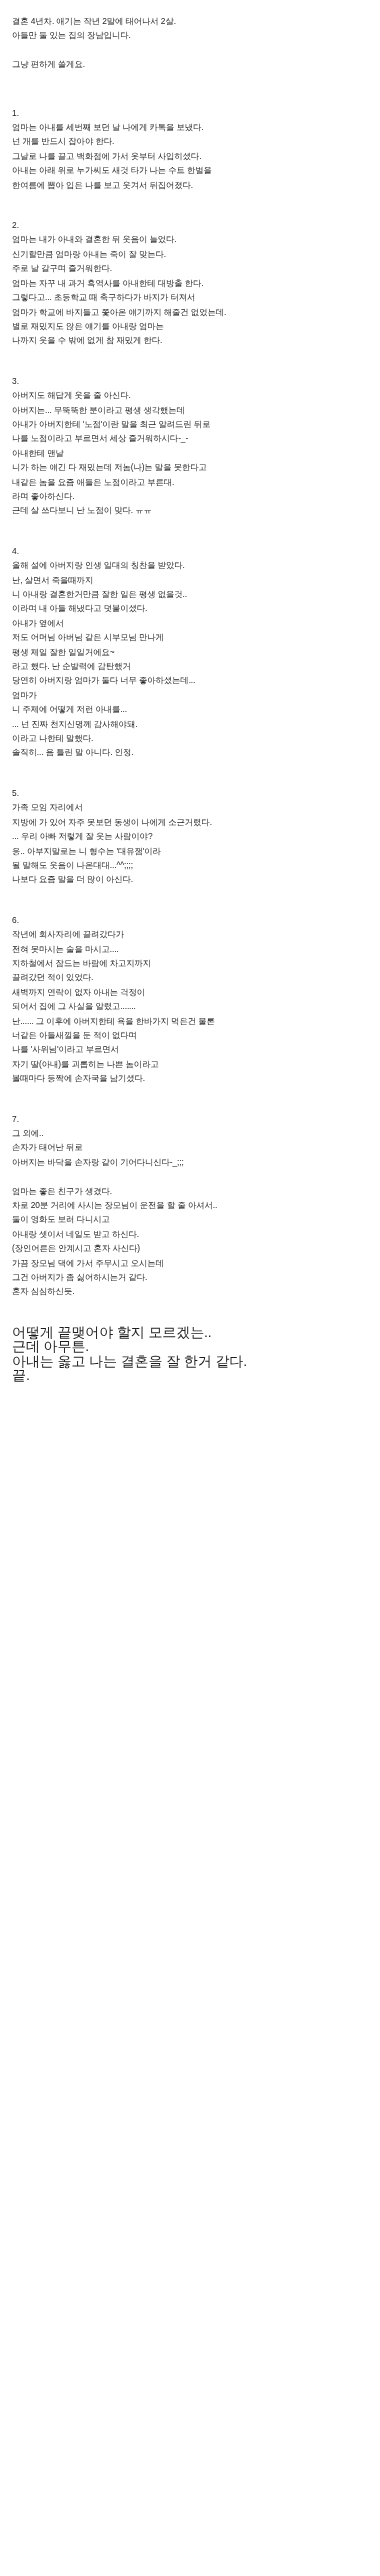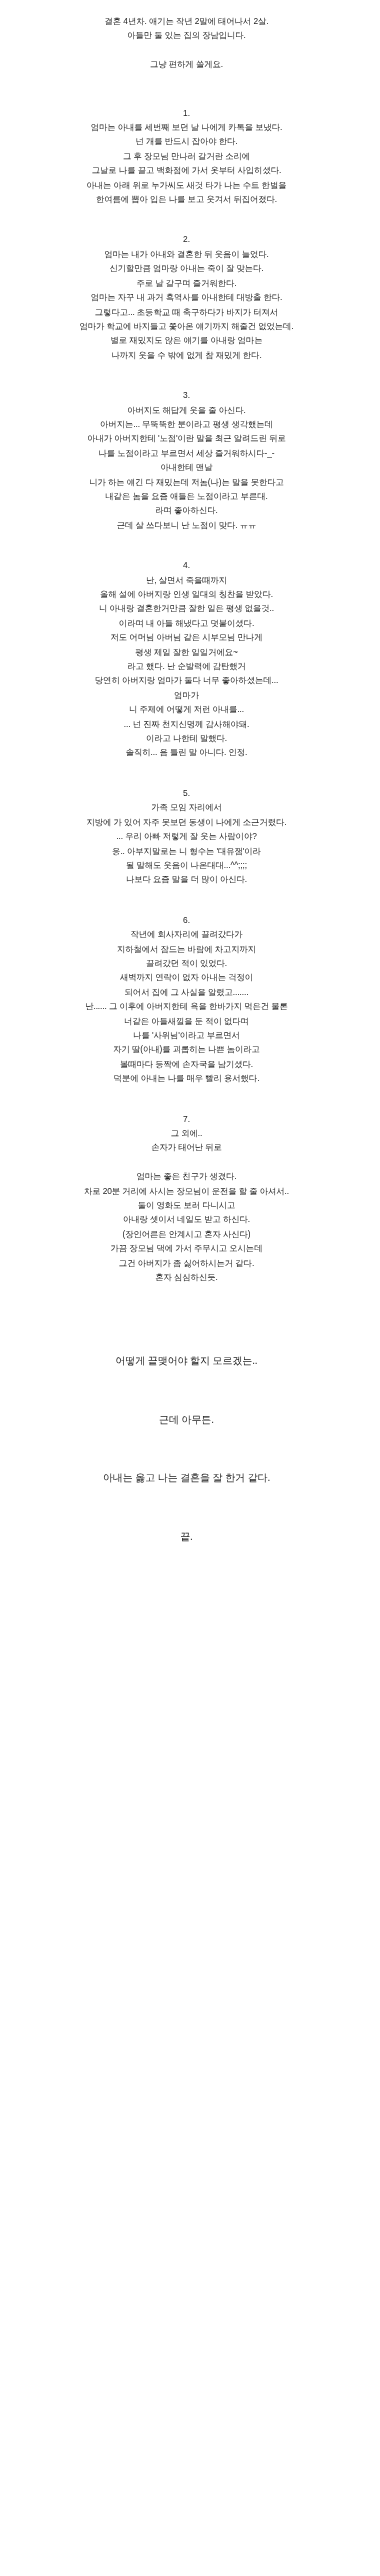--- a/index.html
+++ b/index.html
@@ -11,21 +11,20 @@
     width: 381px;
     font-family: "Liberation Sans", "DejaVu Sans", sans-serif;
   }
   .page {
     width: 373px;
     min-height: 2576px;
     box-sizing: border-box;
     padding: 14px 12px 22px 12px;
     background: #ffffff;
     color: #1a1a1a;
-    text-align: center;
   }
   .block {
     margin: 0 0 12px 0;
   }
   .line {
     font-size: 8.4px;
     line-height: 14.4px;
     color: #1d1d1d;
     white-space: pre-wrap;
     word-break: break-all;
@@ -33,41 +32,40 @@
   }
   .num {
     font-size: 8.4px;
     line-height: 14.4px;
     color: #1d1d1d;
     font-weight: 400;
   }
   .spacer-md { height: 14px; }
   .spacer-lg { height: 22px; }
   .intro .line { line-height: 14.4px; }
-  .end { font-size: 10px; line-height: 14.4px; margin-top: 44px; }
+  .end { font-size: 14px; line-height: 14.4px; }
 </style>
 </head>
 <body>
 
 <div class="page">
 
   <div class="block intro">
     <div class="line">결혼 4년차. 애기는 작년 2말에 태어나서 2살.</div>
     <div class="line">아들만 둘 있는 집의 장남입니다.</div>
     <div class="line">&nbsp;</div>
     <div class="line">그냥 편하게 쓸게요.</div>
   </div>
 
   <div class="spacer-lg"></div>
 
   <div class="block">
     <div class="num">1.</div>
     <div class="line">엄마는 아내를 세번째 보던 날 나에게 카톡을 보냈다.</div>
     <div class="line">넌 개를 반드시 잡아야 한다.</div>
-    <div class="line">그 후 장모님 만나러 갈거란 소리에</div>
     <div class="line">그날로 나를 끌고 백화점에 가서 옷부터 사입히셨다.</div>
     <div class="line">아내는 아래 위로 누가씨도 새것 타가 나는 수트 한벌을</div>
     <div class="line">한여름에 뽑아 입은 나를 보고 웃겨서 뒤집어졌다.</div>
   </div>
 
   <div class="spacer-md"></div>
 
   <div class="block">
     <div class="num">2.</div>
     <div class="line">엄마는 내가 아내와 결혼한 뒤 웃음이 늘었다.</div>
@@ -92,24 +90,25 @@
     <div class="line">니가 하는 얘긴 다 재밌는데 저놈(나)는 말을 못한다고</div>
     <div class="line">내같은 놈을 요즘 애들은 노점이라고 부른대.</div>
     <div class="line">라며 좋아하신다.</div>
     <div class="line">근데 살 쓰다보니 난 노점이 맞다. ㅠㅠ</div>
   </div>
 
   <div class="spacer-md"></div>
 
   <div class="block">
     <div class="num">4.</div>
+    <div class="line">올해 설에 아버지랑 인생 일대의 칭찬을 받았다.</div>
     <div class="line">난, 살면서 죽을때까지</div>
-    <div class="line">올해 설에 아버지랑 인생 일대의 칭찬을 받았다.</div>
     <div class="line">니 아내랑 결혼한거만큼 잘한 일은 평생 없을것..</div>
     <div class="line">이라며 내 아들 해냈다고 덧붙이셨다.</div>
+    <div class="line">아내가 옆에서</div>
     <div class="line">저도 어머님 아버님 같은 시부모님 만나게</div>
     <div class="line">평생 제일 잘한 일일거에요~</div>
     <div class="line">라고 했다. 난 순발력에 감탄했거</div>
     <div class="line">당연히 아버지랑 엄마가 둘다 너무 좋아하셨는데...</div>
     <div class="line">엄마가</div>
     <div class="line">니 주제에 어떻게 저런 아내를...</div>
     <div class="line">... 넌 진짜 천지신명께 감사해야돼.</div>
     <div class="line">이라고 나한테 말했다.</div>
     <div class="line">솔직히... 음 틀린 말 아니다. 인정.</div>
   </div>
@@ -124,38 +123,39 @@
     <div class="line">응.. 아부지말로는 니 형수는 '대유잼'이라</div>
     <div class="line">될 말해도 웃음이 나온대대...^^;;;;</div>
     <div class="line">나보다 요즘 말을 더 많이 아신다.</div>
   </div>
 
   <div class="spacer-md"></div>
 
   <div class="block">
     <div class="num">6.</div>
     <div class="line">작년에 회사자리에 끌려갔다가</div>
+    <div class="line">전혀 못마시는 술을 마시고....</div>
     <div class="line">지하철에서 잠드는 바람에 차고지까지</div>
     <div class="line">끌려갔던 적이 있었다.</div>
     <div class="line">새벽까지 연락이 없자 아내는 걱정이</div>
     <div class="line">되어서 집에 그 사실을 알렸고.......</div>
     <div class="line">난...... 그 이후에 아버지한테 욕을 한바가지 먹은건 물론</div>
     <div class="line">너같은 아들새낄을 둔 적이 없다며</div>
     <div class="line">나를 '사위님'이라고 부르면서</div>
     <div class="line">자기 딸(아내)를 괴롭히는 나쁜 놈이라고</div>
     <div class="line">볼때마다 등짝에 손자국을 남기셨다.</div>
-    <div class="line">덕분에 아내는 나를 매우 빨리 용서했다.</div>
   </div>
 
   <div class="spacer-md"></div>
 
   <div class="block">
     <div class="num">7.</div>
     <div class="line">그 외에..</div>
     <div class="line">손자가 태어난 뒤로</div>
+    <div class="line">아버지는 바닥을 손자랑 같이 기어다니신다-_;;;</div>
     <div class="line">&nbsp;</div>
     <div class="line">엄마는 좋은 친구가 생겼다.</div>
     <div class="line">차로 20분 거리에 사시는 장모님이 운전을 할 줄 아셔서..</div>
     <div class="line">둘이 영화도 보러 다니시고</div>
     <div class="line">아내랑 셋이서 네일도 받고 하신다.</div>
     <div class="line">(장인어른은 안계시고 혼자 사신다)</div>
     <div class="line">가끔 장모님 댁에 가서 주무시고 오시는데</div>
     <div class="line">그건 아버지가 좀 싫어하시는거 같다.</div>
     <div class="line">혼자 심심하신듯.</div>
   </div>

